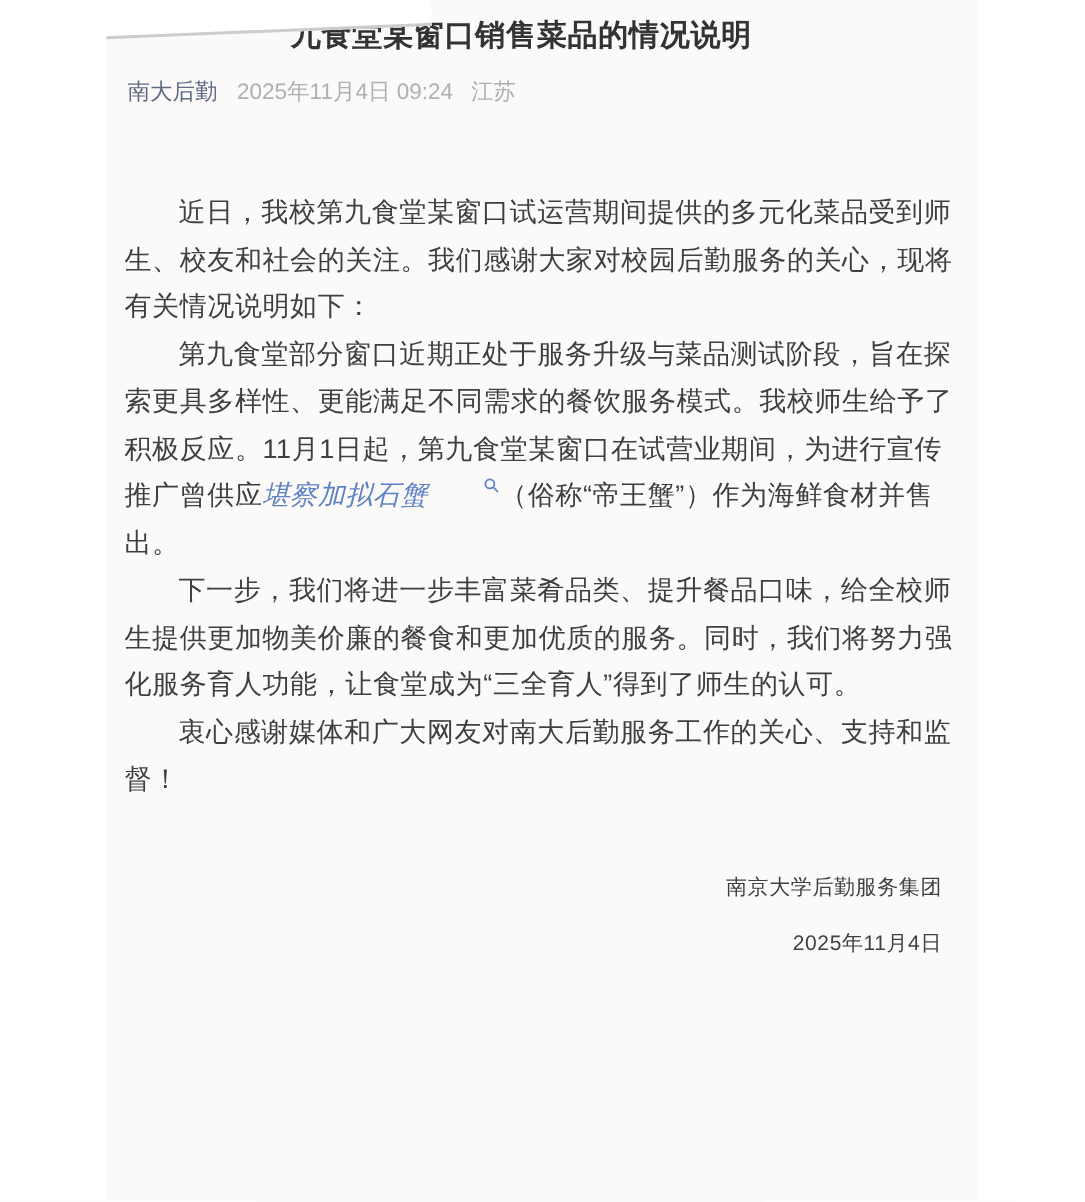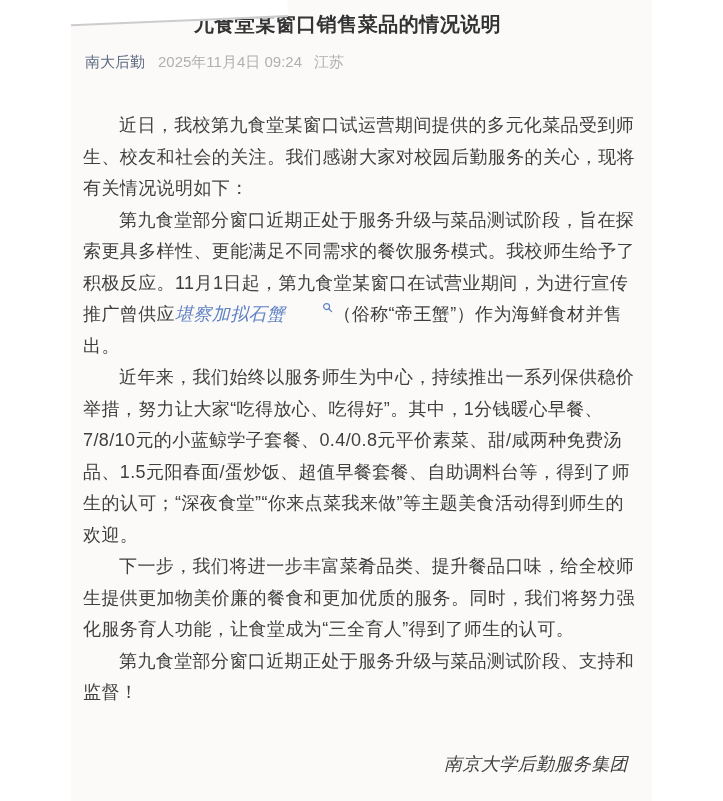--- a/index.html
+++ b/index.html
@@ -54,21 +54,21 @@
   }
   .meta .datetime {
     margin-left: 13px;
     color: var(--meta, #b0b0b0);
   }
   .meta .location {
     margin-left: 12px;
     color: var(--meta, #b0b0b0);
   }
   .body-text {
-    margin-top: 38px;
+    margin-top: 54px;
     padding: 0 12px;
     color: var(--body-text, #3f3f3f);
     font-size: 18px;
     line-height: 31.5px;
     letter-spacing: 0.4px;
   }
   .para {
     text-indent: 2em;
     text-align: left;
   }
@@ -83,26 +83,25 @@
     vertical-align: super;
     line-height: 0;
     margin-left: 1px;
   }
   .sup-icon svg { display: inline-block; }
   .signature {
     margin-top: 40px;
     padding-right: 24px;
     text-align: right;
     color: var(--body-text, #3f3f3f);
-    font-size: 18px;
+    font-size: 14px;
     line-height: 31.5px;
     letter-spacing: 0.4px;
-    font-style: italic;
   }
-  .signature .sig-date { margin-top: 24px; }
+  .signature .sig-date { margin-top: 6px; }
 </style>
 </head>
 <body>
 
 <div class="page">
 
   <div class="title-area">
     <h1 class="title">九食堂某窗口销售菜品的情况说明</h1>
     <div class="erase-patch"></div>
   </div>
@@ -110,23 +109,22 @@
   <div class="meta">
     <a class="author">南大后勤</a><span class="datetime">2025年11月4日 09:24</span><span class="location">江苏</span>
   </div>
 
   <div class="body-text">
     <p class="para">近日，我校第九食堂某窗口试运营期间提供的多元化菜品受到师生、校友和社会的关注。我们感谢大家对校园后勤服务的关心，现将有关情况说明如下：</p>
     <p class="para"><span>第九食堂部分窗口近期正处于服务升级与菜品测试阶段，旨在探索更具多样性、更能满足不同需求的餐饮服务模式。我校师生给予了积极反应。11月1日起，第九食堂某窗口在试营业期间，为进行宣传推广曾供应</span><a class="entity-link"><span>堪察加拟石蟹</span><span class="sup-icon"><svg width="11" height="11" viewBox="0 0 24 24" aria-hidden="true">
               <circle cx="10" cy="10" r="6.5" fill="none" stroke="#5f82c4" stroke-width="2.6"></circle>
               <line x1="15.2" y1="15.2" x2="21" y2="21" stroke="#5f82c4" stroke-width="2.6" stroke-linecap="round"></line>
             </svg></span></a><span>（俗称“帝王蟹”）作为海鲜食材并售出。</span></p>
-    <p class="para">近年来，我们始终以服务师生为中心，持续推出一系列保供稳价举措，努力让大家“吃得放心、吃得好”。其中，1分钱暖心早餐、7/8/10元的小蓝鲸学子套餐、0.4/0.8元平价素菜、甜/咸两种免费汤品、1.5元阳春面/蛋炒饭、超值早餐套餐、自助调料台等，得到了师生的认可；“深夜食堂”“你来点菜我来做”等主题美食活动得到师生的欢迎。</p>
     <p class="para">下一步，我们将进一步丰富菜肴品类、提升餐品口味，给全校师生提供更加物美价廉的餐食和更加优质的服务。同时，我们将努力强化服务育人功能，让食堂成为“三全育人”得到了师生的认可。</p>
-    <p class="para">第九食堂部分窗口近期正处于服务升级与菜品测试阶段、支持和监督！</p>
+    <p class="para">衷心感谢媒体和广大网友对南大后勤服务工作的关心、支持和监督！</p>
   </div>
 
   <div class="signature">
     <p class="sig-org">南京大学后勤服务集团</p>
     <p class="sig-date">2025年11月4日</p>
   </div>
 
 </div>
 
 </body></html>

